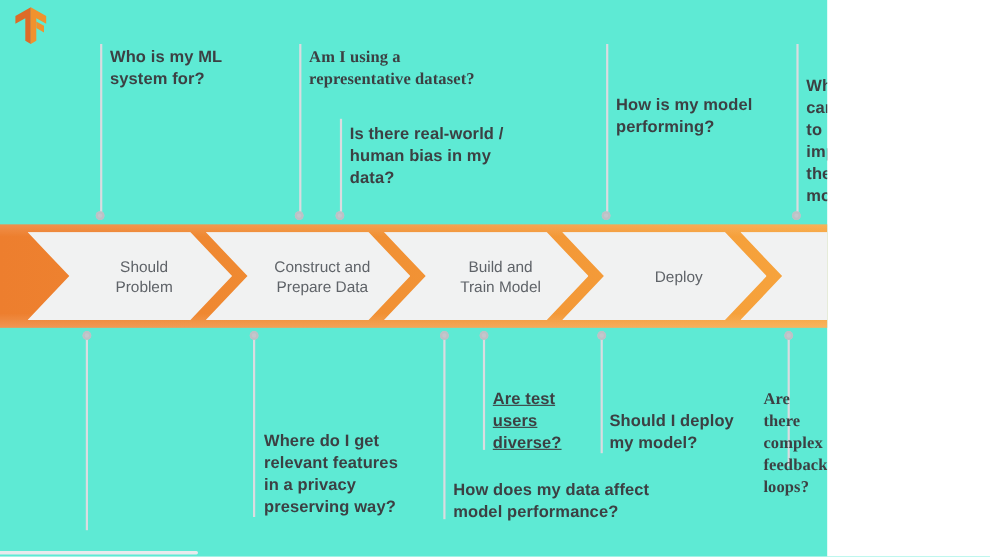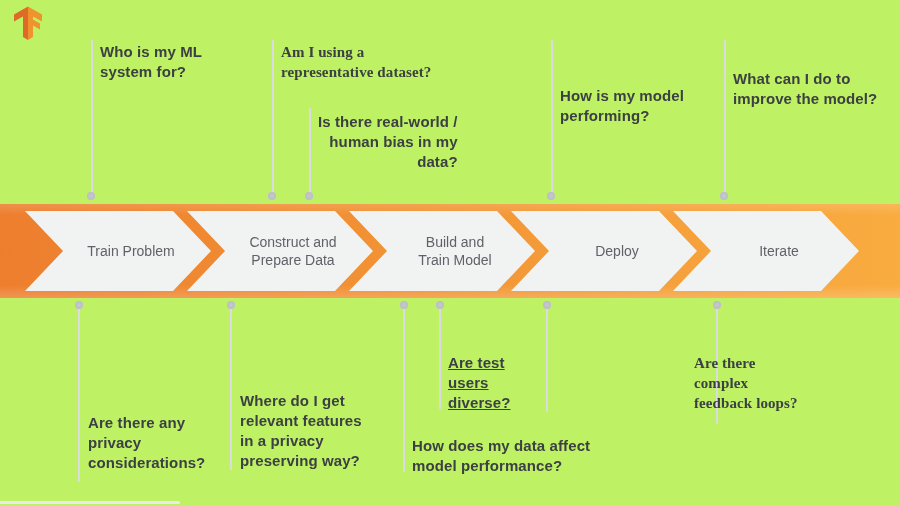--- a/index.html
+++ b/index.html
@@ -1,19 +1,19 @@
 <!DOCTYPE html>
 <html><head>
 <meta charset="utf-8">
 <style>
   * { margin:0; padding:0; box-sizing:border-box; }
   body { font-family:"Liberation Sans", sans-serif; background:#ffffff; }
   .canvas {
-    position:relative; width:900px; height:506px;
-    background:#bef264; overflow:hidden;
+    position:relative; width:752px; height:506px;
+    background:#5eead4; overflow:hidden;
   }
   .logo { position:absolute; left:12px; top:6px; width:32px; height:35px; }
   .banner {
     position:absolute; left:0; top:204px; width:900px; height:94px;
     background:linear-gradient(90deg,#ED7E2E 0%, #F19134 40%, #F9AC40 100%);
   }
   .banner::after {
     content:""; position:absolute; inset:0;
     background:linear-gradient(180deg, rgba(255,255,255,.14) 0%, rgba(255,255,255,0) 12%, rgba(255,255,255,0) 86%, rgba(255,255,255,.18) 100%);
   }
@@ -62,31 +62,31 @@
   <div class="dot" style="left:305px; top:192px;"></div>
   <div class="vline" style="left:551px; top:40px;  height:153px;"></div>
   <div class="dot" style="left:547px; top:192px;"></div>
   <div class="vline" style="left:724px; top:40px;  height:153px;"></div>
   <div class="dot" style="left:720px; top:192px;"></div>
 
   <div class="question" style="left:100px; top:42px;">Who is my ML
 system for?</div>
   <div class="question" style="left:281px; top:42px;font-family:Liberation Serif, serif;">Am I using a
 representative dataset?</div>
-  <div class="question" style="left:318px; top:112px;text-align:right;">Is there real-world /
+  <div class="question" style="left:318px; top:112px;">Is there real-world /
 human bias in my
 data?</div>
   <div class="question" style="left:560px; top:42px;margin-top:44px;">How is my model
 performing?</div>
   <div class="question" style="left:733px; top:42px;margin-top:27px;">What can I do to
 improve the model?</div>
 
   <div class="banner">
     <div class="chevron" style="left:25px;">
-      <div class="label">Train Problem</div>
+      <div class="label">Should Problem</div>
     </div>
     <div class="chevron" style="left:187px;">
       <div class="label">Construct and Prepare Data</div>
     </div>
     <div class="chevron" style="left:349px;">
       <div class="label">Build and Train Model</div>
     </div>
     <div class="chevron" style="left:511px;justify-content:center;">
       <div class="label">Deploy</div>
     </div>
@@ -101,31 +101,30 @@
   <div class="vline" style="left:230px; top:309px; height:161px;"></div>
   <div class="dot" style="left:400px; top:301px;"></div>
   <div class="vline" style="left:403px; top:309px; height:163px;"></div>
   <div class="dot" style="left:436px; top:301px;"></div>
   <div class="vline" style="left:439px; top:309px; height:100px;"></div>
   <div class="dot" style="left:543px; top:301px;"></div>
   <div class="vline" style="left:546px; top:309px; height:103px;"></div>
   <div class="dot" style="left:713px; top:301px;"></div>
   <div class="vline" style="left:716px; top:309px; height:115px;"></div>
 
-  <div class="question" style="left:88px;  top:413px;">Are there any
-privacy
-considerations?</div>
   <div class="question" style="left:412px; top:436px;">How does my data affect
 model performance?</div>
   <div class="question" style="left:240px; top:391px;">Where do I get
 relevant features
 in a privacy
 preserving way?</div>
   <div class="question" style="left:448px; top:353px;text-decoration:underline;">Are test
 users
 diverse?</div>
+  <div class="question" style="left:554px; top:373px;">Should I deploy
+my model?</div>
   <div class="question" style="left:694px; top:353px;font-family:Liberation Serif, serif;">Are there
 complex
 feedback loops?</div>
 
   <div class="footer-bar"></div>
 
 </div>
 
 </body></html>

